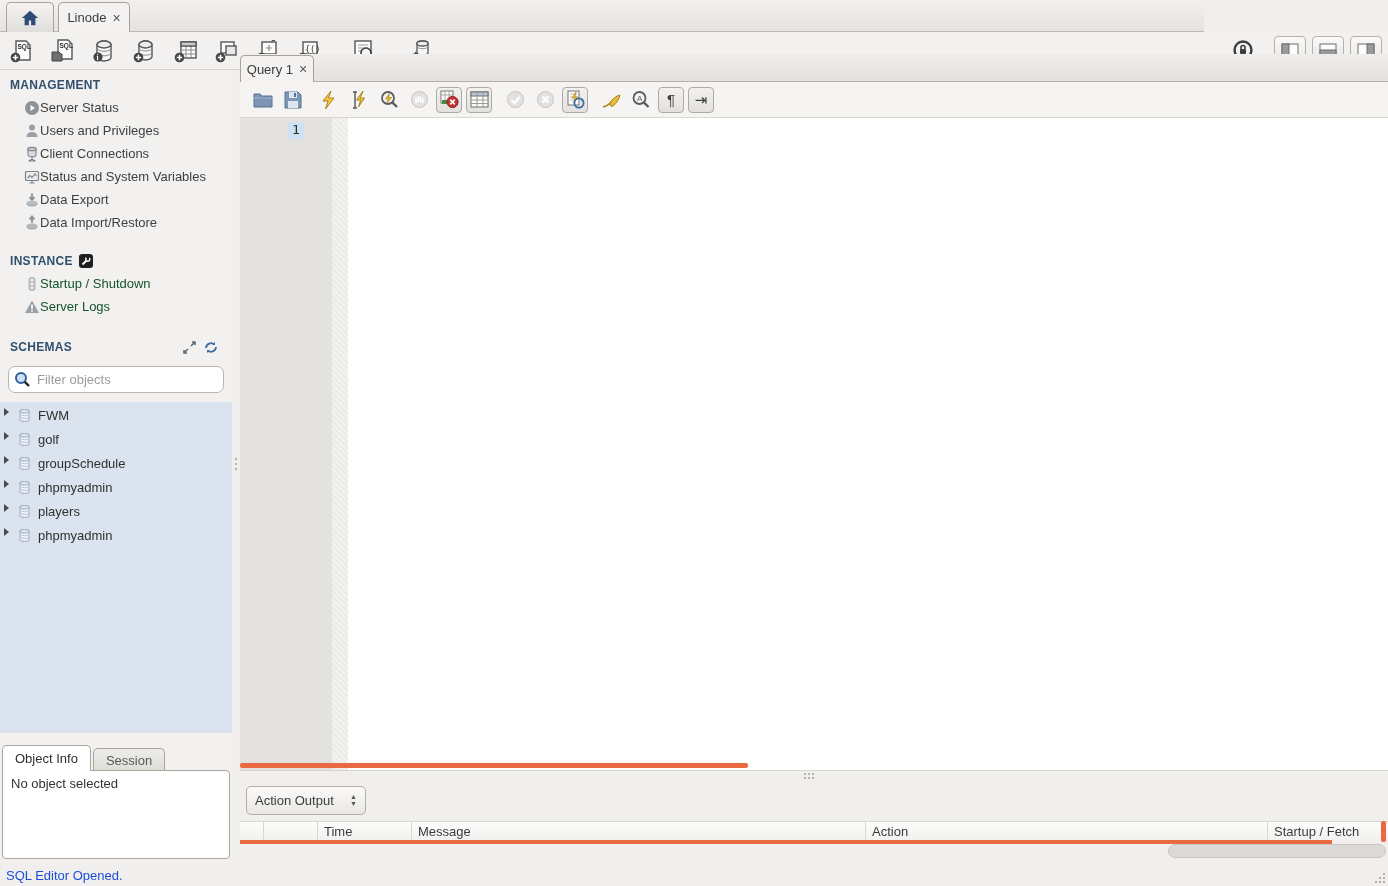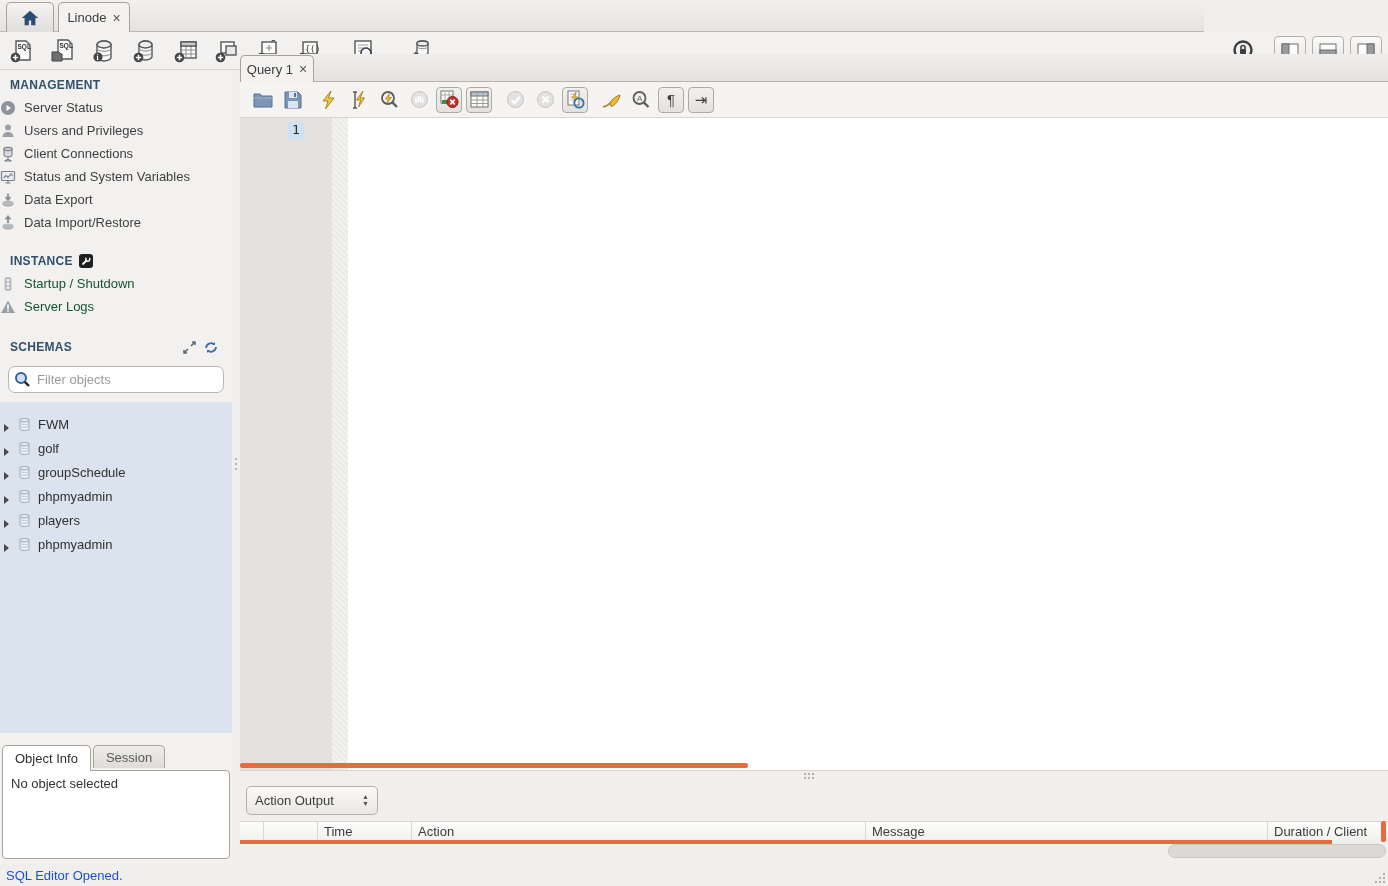--- a/index.html
+++ b/index.html
@@ -24,44 +24,44 @@
   .mt-btn { width:28px; height:28px; display:flex; align-items:center; justify-content:center; }
   .mt-right { position:absolute; right:6px; top:4px; display:flex; align-items:center; gap:6px; }
   .panel-btn { width:32px; height:28px; border:1px solid #b4b0aa; border-radius:4px;
     background:linear-gradient(#fbfaf9,#e8e6e3); display:flex; align-items:center; justify-content:center; }
   .notif { margin-right:14px; }
 
   
   .sidebar { position:absolute; left:0; top:70px; width:232px; height:794px; background:#f2f1ef; }
   .side-header { display:flex; align-items:center; gap:6px; padding:8px 10px 4px 10px;
     font-weight:bold; font-size:12px; color:#31506d; letter-spacing:.3px; }
-  .side-item { display:flex; align-items:center; gap:8px; height:23px; 
+  .side-item { display:flex; align-items:center; height:23px; padding-left:24px;
     white-space:nowrap; overflow:hidden; cursor:default; }
   .side-item .lbl { font-size:13px; color:#3f3f3f; }
   .side-item.disabled .lbl { color:#14532d; }
   .hdr-right { margin-left:auto; display:flex; gap:8px; align-items:center; padding-right:4px; }
   .wrench-badge { width:14px; height:14px; background:#1f1f1f; border-radius:3px;
     display:inline-flex; align-items:center; justify-content:center; }
 
   .filter-wrap { position:relative; margin:8px 8px 6px 8px; }
   .filter-wrap input { width:216px; height:27px; border:1px solid #b9b5af; border-radius:7px;
     background:#fff; padding:0 8px 0 28px; font-family:"Liberation Sans",sans-serif; font-size:13px; color:#3c3c3c; outline:none; }
   .filter-wrap input::placeholder { color:#9b9b9b; }
   .filter-mag { position:absolute; left:6px; top:5px; }
 
   .schema-tree { position:absolute; left:0; top:332px; width:232px; height:331px; background:#dbe3ee; }
-  .schema-row { display:flex; align-items:flex-end; gap:6px; height:24px; padding-left:4px; cursor:default; }
+  .schema-row { display:flex; align-items:flex-start; gap:6px; height:24px; padding-left:4px; cursor:default; }
   .tri { width:0; height:0; border-left:5px solid #4a4a4a; border-top:4px solid transparent; border-bottom:4px solid transparent; margin-right:2px; }
   .schema-row .name { color:#303030; }
 
   .grip-h { position:absolute; left:108px; top:738px; width:18px; height:4px; }
   .grip-h::before { content:""; display:block; width:2px; height:2px; background:#a39f99; border-radius:50%;
     box-shadow:5px 0 #a39f99, 10px 0 #a39f99, 0 3px #a39f99, 5px 3px #a39f99, 10px 3px #a39f99; }
 
-  .info-tabs { position:absolute; left:2px; top:675px; height:26px; display:flex; align-items:flex-start; }
+  .info-tabs { position:absolute; left:2px; top:675px; height:26px; display:flex; align-items:flex-end; }
   .info-tab { height:26px; padding:0 12px; display:flex; align-items:center; border:1px solid #aaa49d;
     border-bottom:none; border-radius:5px 5px 0 0; font-size:13px; }
   .info-tab.active { background:#fff; z-index:2; position:relative; color:#2f2f2f; }
   .info-tab.inactive { background:linear-gradient(#eeedeb,#dedcd8); height:23px; color:#5a5a5a; margin-left:2px; }
   .info-panel { position:absolute; left:2px; top:700px; width:228px; height:89px; background:#fff;
     border:1px solid #aaa49d; border-radius:0 4px 4px 4px; padding:5px 8px; color:#323232; }
 
   
   .vsplit { position:absolute; left:232px; top:70px; width:8px; height:794px; background:#f0efed; }
   .vsplit::before { content:""; position:absolute; left:3px; top:388px; width:2px; height:2px; background:#a39f99; border-radius:50%;
@@ -89,21 +89,21 @@
   .foldstrip { position:absolute; left:92px; top:0; width:16px; height:652px;
     background-image:repeating-linear-gradient(45deg,#f0efec 0 2px,#e7e5e2 2px 4px); opacity:.8; }
   .ed-hscroll { position:absolute; left:0px; top:645px; width:508px; height:5px; background:#e96a41; border-radius:2px; }
 
   .hsplit { position:absolute; left:0; top:716px; width:1148px; height:10px; background:#f0efed; border-top:1px solid #d8d5d1; }
   .hsplit::before { content:""; position:absolute; left:564px; top:2px; width:2px; height:2px; background:#a39f99; border-radius:50%;
     box-shadow:4px 0 #a39f99, 8px 0 #a39f99, 0 4px #a39f99, 4px 4px #a39f99, 8px 4px #a39f99; }
 
   
   .out-panel { position:absolute; left:0; top:726px; width:1148px; height:68px; background:#f0efed; }
-  .out-select { position:absolute; left:6px; top:6px; width:132px; height:29px; border:1px solid #b3afa9; border-radius:5px;
+  .out-select { position:absolute; left:6px; top:6px; width:120px; height:29px; border:1px solid #b3afa9; border-radius:5px;
     background:linear-gradient(#fbfaf9,#e9e7e4); display:flex; align-items:center; padding:12px 8px; }
   .out-select .spin { margin-left:auto; display:flex; flex-direction:column; gap:1px; color:#555; font-size:7px; line-height:6px; }
   .out-header { position:absolute; left:0; top:41px; width:1148px; height:21px; display:flex;
     background:linear-gradient(#fdfdfc,#f0efed); border-top:1px solid #dad7d2; }
   .out-col { border-right:1px solid #dad7d2; padding:2px 6px 0 6px; white-space:nowrap; overflow:hidden; color:#3c3c3c; }
   .out-col:nth-child(1){ width:24px; } .out-col:nth-child(2){ width:54px; }
   .out-col:nth-child(3){ width:94px; } .out-col:nth-child(4){ width:454px; }
   .out-col:nth-child(5){ width:402px; } .out-col:nth-child(6){ width:120px; border-right:none; }
   .out-hline { position:absolute; left:0; top:60px; width:1092px; height:4px; background:#e96a41; }
   .out-vscroll { position:absolute; left:1141px; top:41px; width:5px; height:21px; background:#e96a41; border-radius:2px; }
@@ -595,23 +595,23 @@
         <span>Action Output</span>
         <span class="spin">
             <span>▲</span>
             <span>▼</span>
           </span>
       </div>
       <div class="out-header">
         <div class="out-col"></div>
         <div class="out-col"></div>
         <div class="out-col">Time</div>
+        <div class="out-col">Message</div>
         <div class="out-col">Action</div>
-        <div class="out-col">Message</div>
-        <div class="out-col">Duration / Client</div>
+        <div class="out-col">Startup / Fetch</div>
       </div>
       <div class="out-hline"></div>
       <div class="out-vscroll"></div>
       <div class="out-hthumb"></div>
     </div>
   </div>
 
   <div class="statusbar">
     <span>SQL Editor Opened.</span>
   </div>

